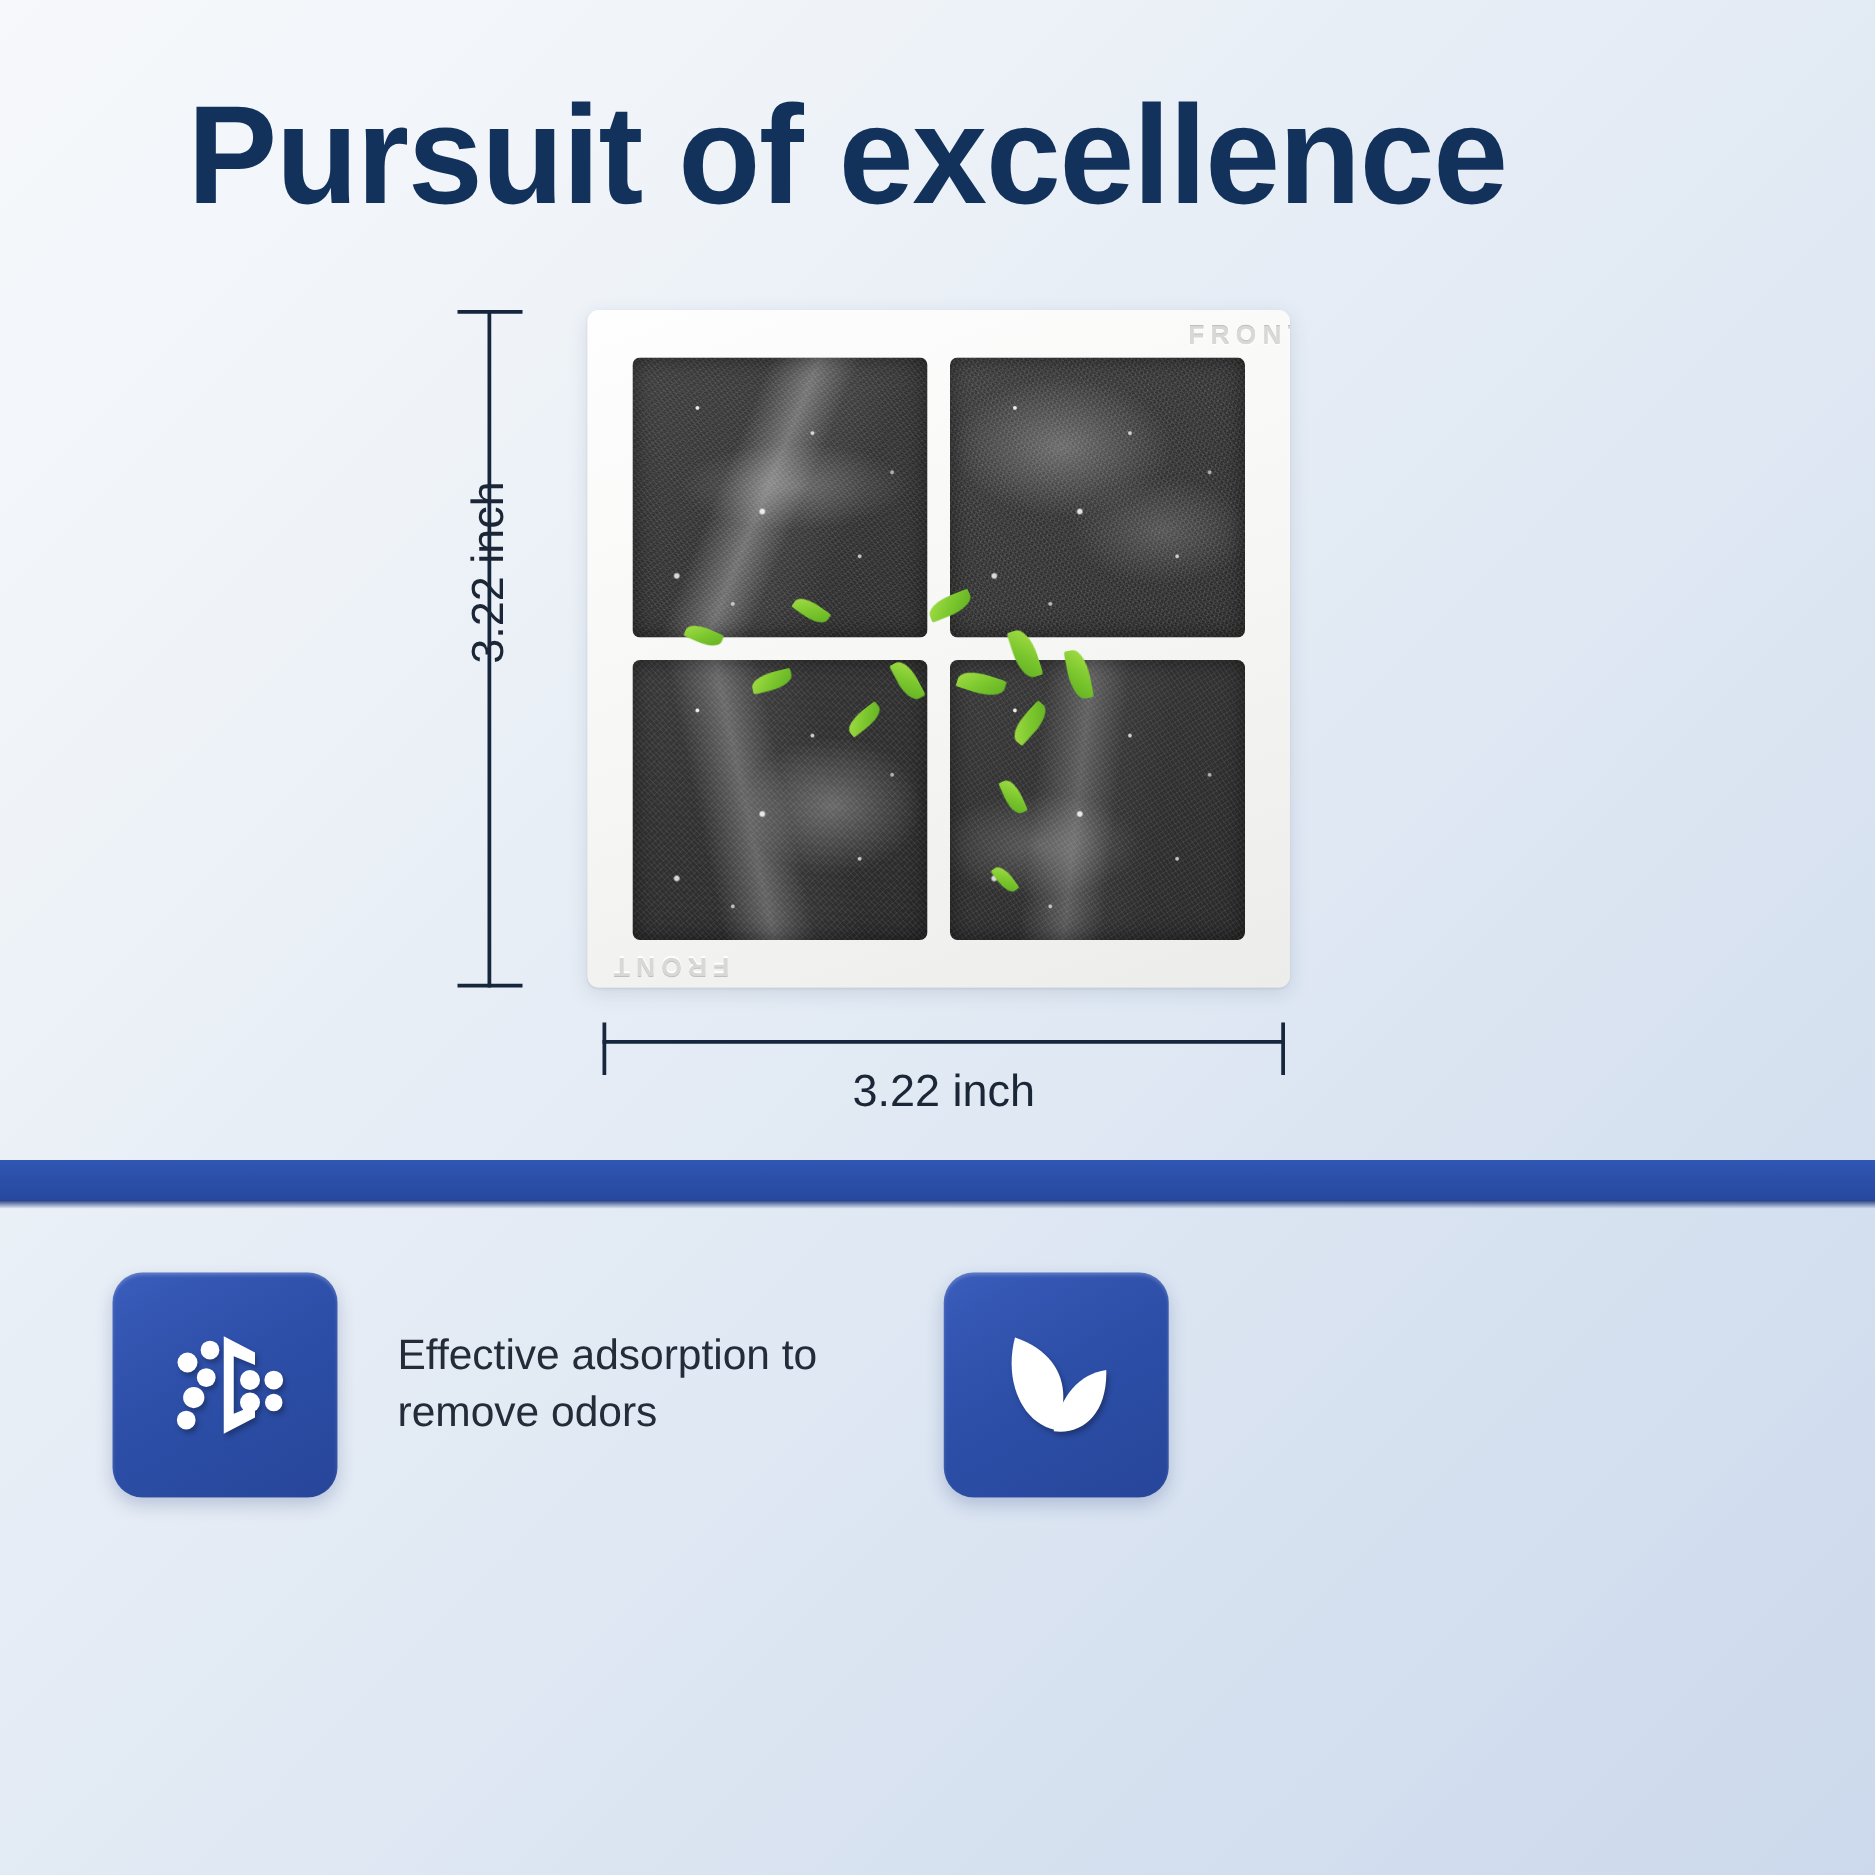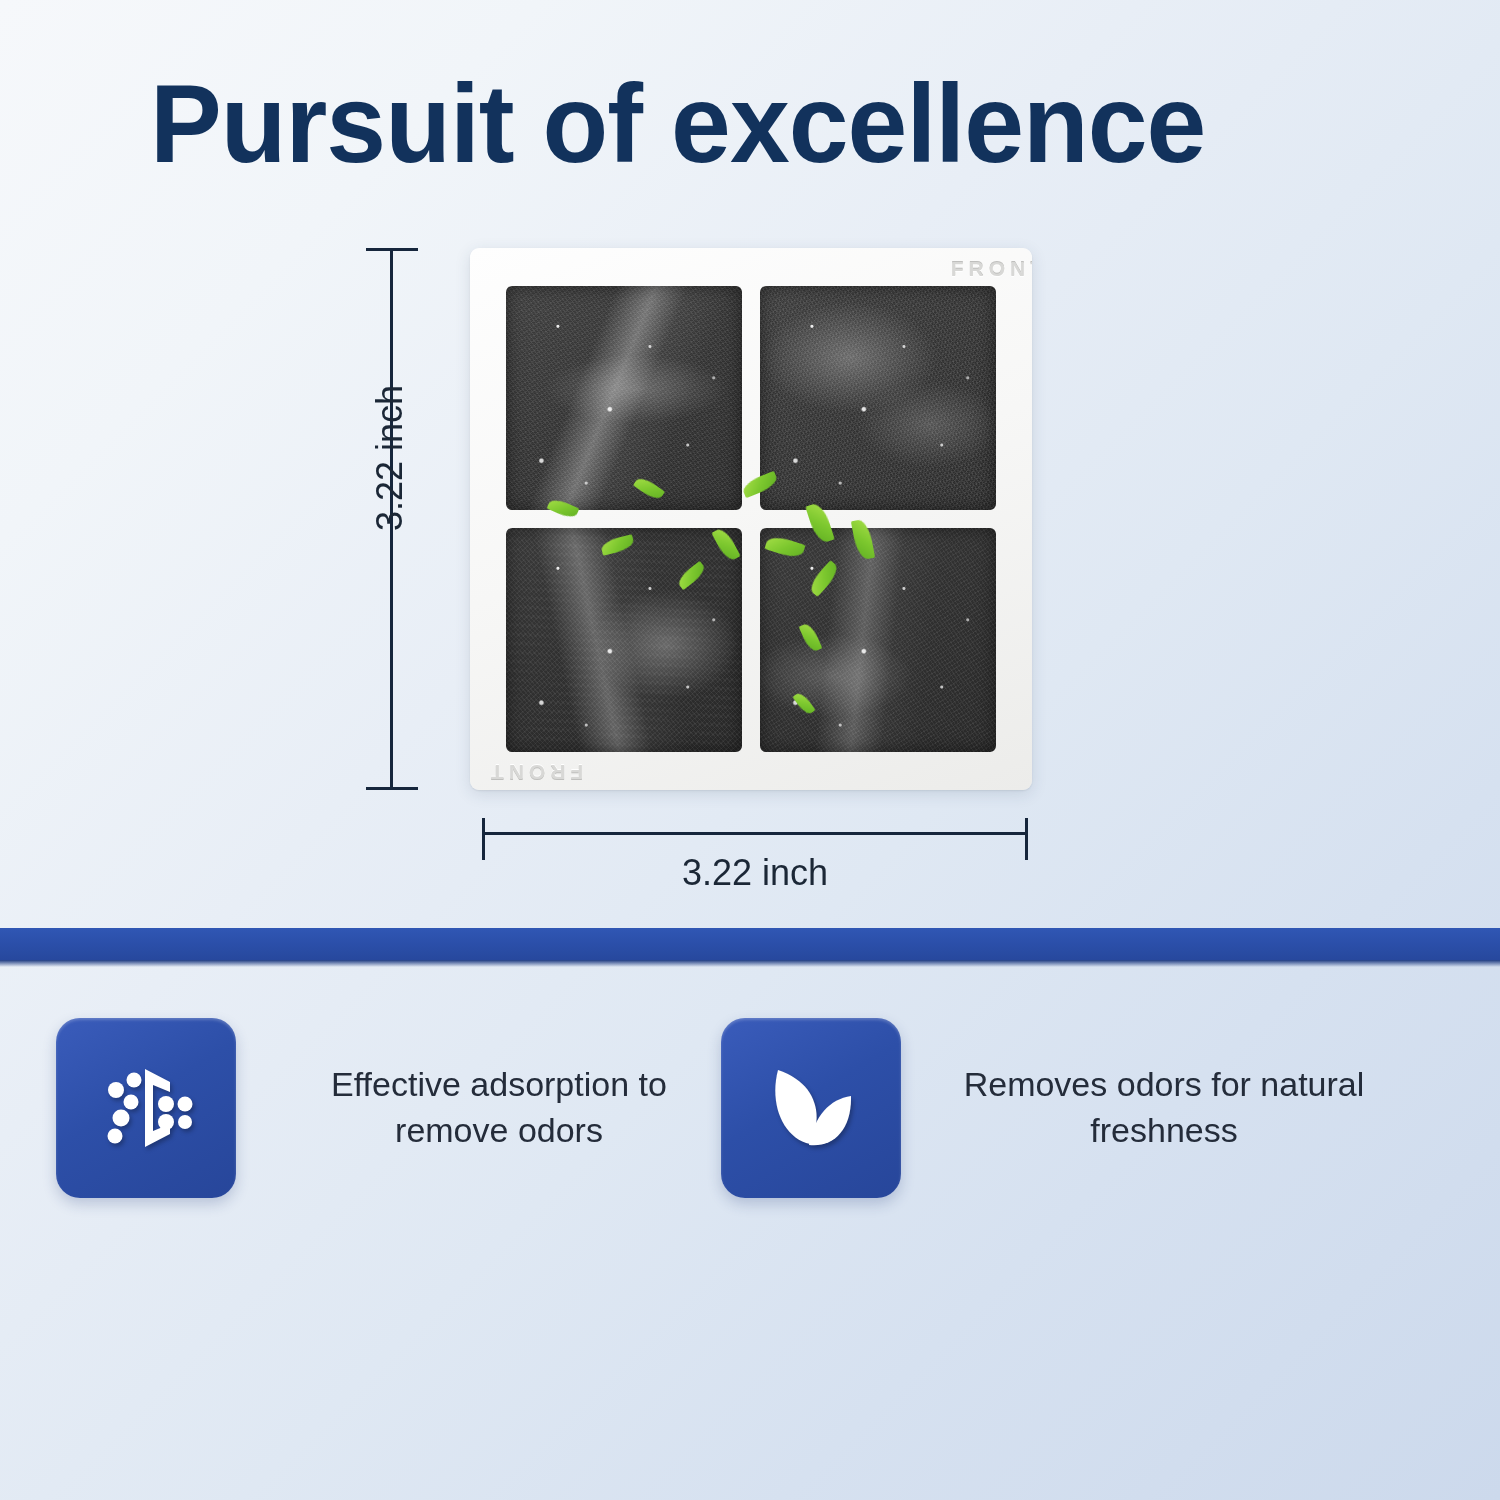--- a/index.html
+++ b/index.html
@@ -200,22 +200,21 @@
 
   
   #features {
     position:absolute;
     left:0; top:1000px; width:1364px; height:470px;
     display:grid;
     grid-template-columns:665px 665px;
     grid-template-rows:1fr 1fr;
     column-gap:0px;
     row-gap:38px;
-    padding-left:56px;
-    text-align:center;
+    padding-left:90px;
   }
   .feature {
     display:flex;
     align-items:center;
     gap:48px;
   }
   .feature-tile {
     flex:0 0 auto;
     width:180px; height:180px;
     border-radius:24px;
@@ -312,17 +311,16 @@
       <div class="feature-tile">
         <span>
           <svg width="112" height="112" viewBox="0 0 112 112">
             <g fill="#ffffff">
               <path d="M23 18 C62 31 69 64 55 92 C28 86 14 52 23 18 Z"></path>
               <path d="M96 44 C97 78 78 96 54 93 C59 64 75 47 96 44 Z"></path>
             </g>
           </svg>
         </span>
       </div>
-      <div class="feature-text">Removes odors for natural freshness</div>
     </div>
 
   </div>
 </div>
 
 </body></html>

